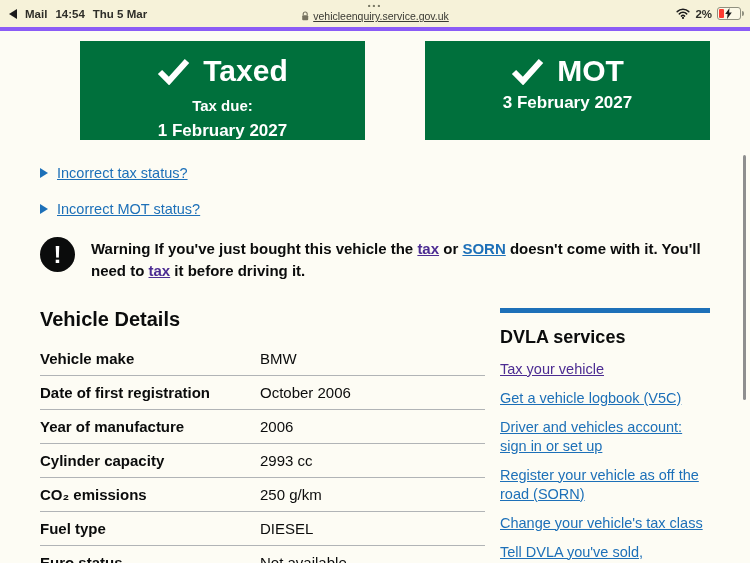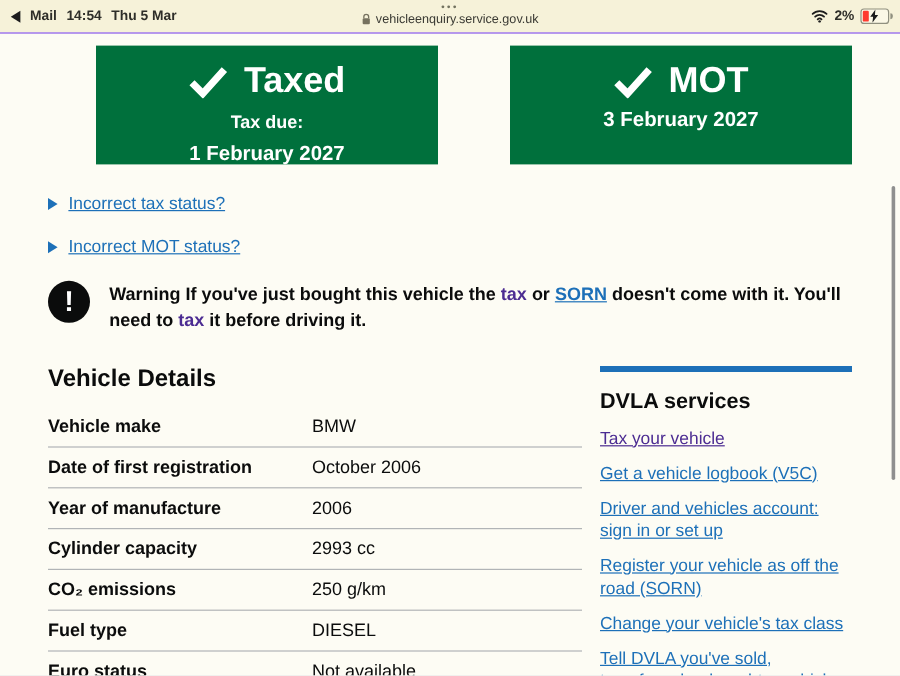--- a/index.html
+++ b/index.html
@@ -4,29 +4,29 @@
 <style>
   html,body{margin:0;padding:0;background:#e8e8e8;}
   .screen{
     width:750px;height:563px;overflow:hidden;position:relative;
     background:var(--page-bg,#fdfcf4);
     font-family:"Liberation Sans",sans-serif;color:var(--text-black,#0b0c0c);
   }
   
   .statusbar{
     height:27px;background:var(--status-bar-bg,#f6f2d9);
-    border-bottom:1px solid #8b5cf6;
+    border-bottom:4px solid #8b5cf6;
     display:flex;align-items:center;justify-content:space-between;
     padding:0 9px;font-size:11.5px;font-weight:600;color:#2e2e29;position:relative;z-index:5;
   }
   .sb-left{display:flex;align-items:center;gap:8px;cursor:pointer;}
   .back-tri{width:0;height:0;border-top:5px solid transparent;border-bottom:5px solid transparent;border-right:8px solid #1c1c1c;}
   .sb-center{position:absolute;left:50%;transform:translateX(-50%);top:0;text-align:center;}
   .dots{font-size:8px;letter-spacing:2px;color:#72725f;line-height:9px;margin-top:1px;cursor:pointer;}
-  .url-row{display:flex;align-items:center;justify-content:center;gap:4px;font-size:10.5px;font-weight:400;color:#3a3a33;cursor:pointer;}
+  .url-row{display:flex;align-items:center;justify-content:center;gap:4px;font-size:10.5px;font-weight:400;color:#3a3a33;cursor:pointer;text-decoration:underline;}
   .sb-right{display:flex;align-items:center;gap:5px;}
   .battery{width:22px;height:11px;border:1px solid #90907f;border-radius:3px;position:relative;background:#fbf8e6;}
   .battery::after{content:"";position:absolute;right:-4px;top:3px;width:2px;height:5px;background:#90907f;border-radius:0 2px 2px 0;}
   .battery-fill{position:absolute;left:1px;top:1px;bottom:1px;width:5px;background:var(--battery-red,#ff3b30);border-radius:1px;}
   .bolt{position:absolute;left:6px;top:0;}
   
   .content{padding:0 40px;}
   .panels-row{display:flex;gap:20px;margin-top:10px;}
   .panel{flex:1;background:var(--govuk-green,#00703c);color:#fff;height:99px;box-sizing:border-box;text-align:center;padding-top:15px;margin-left:40px;}
   .panel-title-row{display:flex;align-items:center;justify-content:center;gap:13px;font-size:30px;font-weight:bold;line-height:1;}
@@ -35,21 +35,21 @@
   .details-row{display:flex;gap:20px;margin-top:25px;flex-direction:column;}
   .detail-cell{flex:1;display:flex;align-items:center;gap:9px;cursor:pointer;}
   .tri{width:0;height:0;border-top:5.5px solid transparent;border-bottom:5.5px solid transparent;border-left:8px solid var(--govuk-blue,#1d70b8);}
   .detail-link{color:var(--govuk-blue,#1d70b8);text-decoration:underline;font-size:14.5px;}
   
   .warning{display:flex;gap:16px;margin-top:20px;align-items:flex-start;}
   .warning-icon{width:35px;height:35px;border-radius:50%;background:var(--text-black,#0b0c0c);color:#fff;
     font-weight:bold;font-size:24px;display:flex;align-items:center;justify-content:center;flex:none;line-height:1;}
   .warning-text{margin:0;padding-top:1px;font-size:15px;font-weight:bold;line-height:1.45;max-width:645px;}
   .seg-link{color:var(--govuk-blue,#1d70b8);text-decoration:underline;cursor:pointer;}
-  .seg-visited{color:var(--link-visited,#4c2c92);cursor:pointer;}
+  .seg-visited{color:var(--link-visited,#4c2c92);text-decoration:underline;cursor:pointer;}
   
   .columns{display:flex;gap:15px;margin-top:26px;}
   .veh{width:445px;flex:none;}
   .veh h2{font-size:20px;margin:0 0 11px;font-weight:bold;}
   .vrow{display:flex;border-bottom:1px solid var(--table-border,#b1b4b6);padding:8px 0;font-size:15px;}
   .vlabel{width:220px;flex:none;font-weight:bold;}
   .vvalue{font-weight:400;}
   
   .sidebar{flex:1;min-width:0;}
   .accent{height:5px;background:var(--govuk-blue,#1d70b8);}

